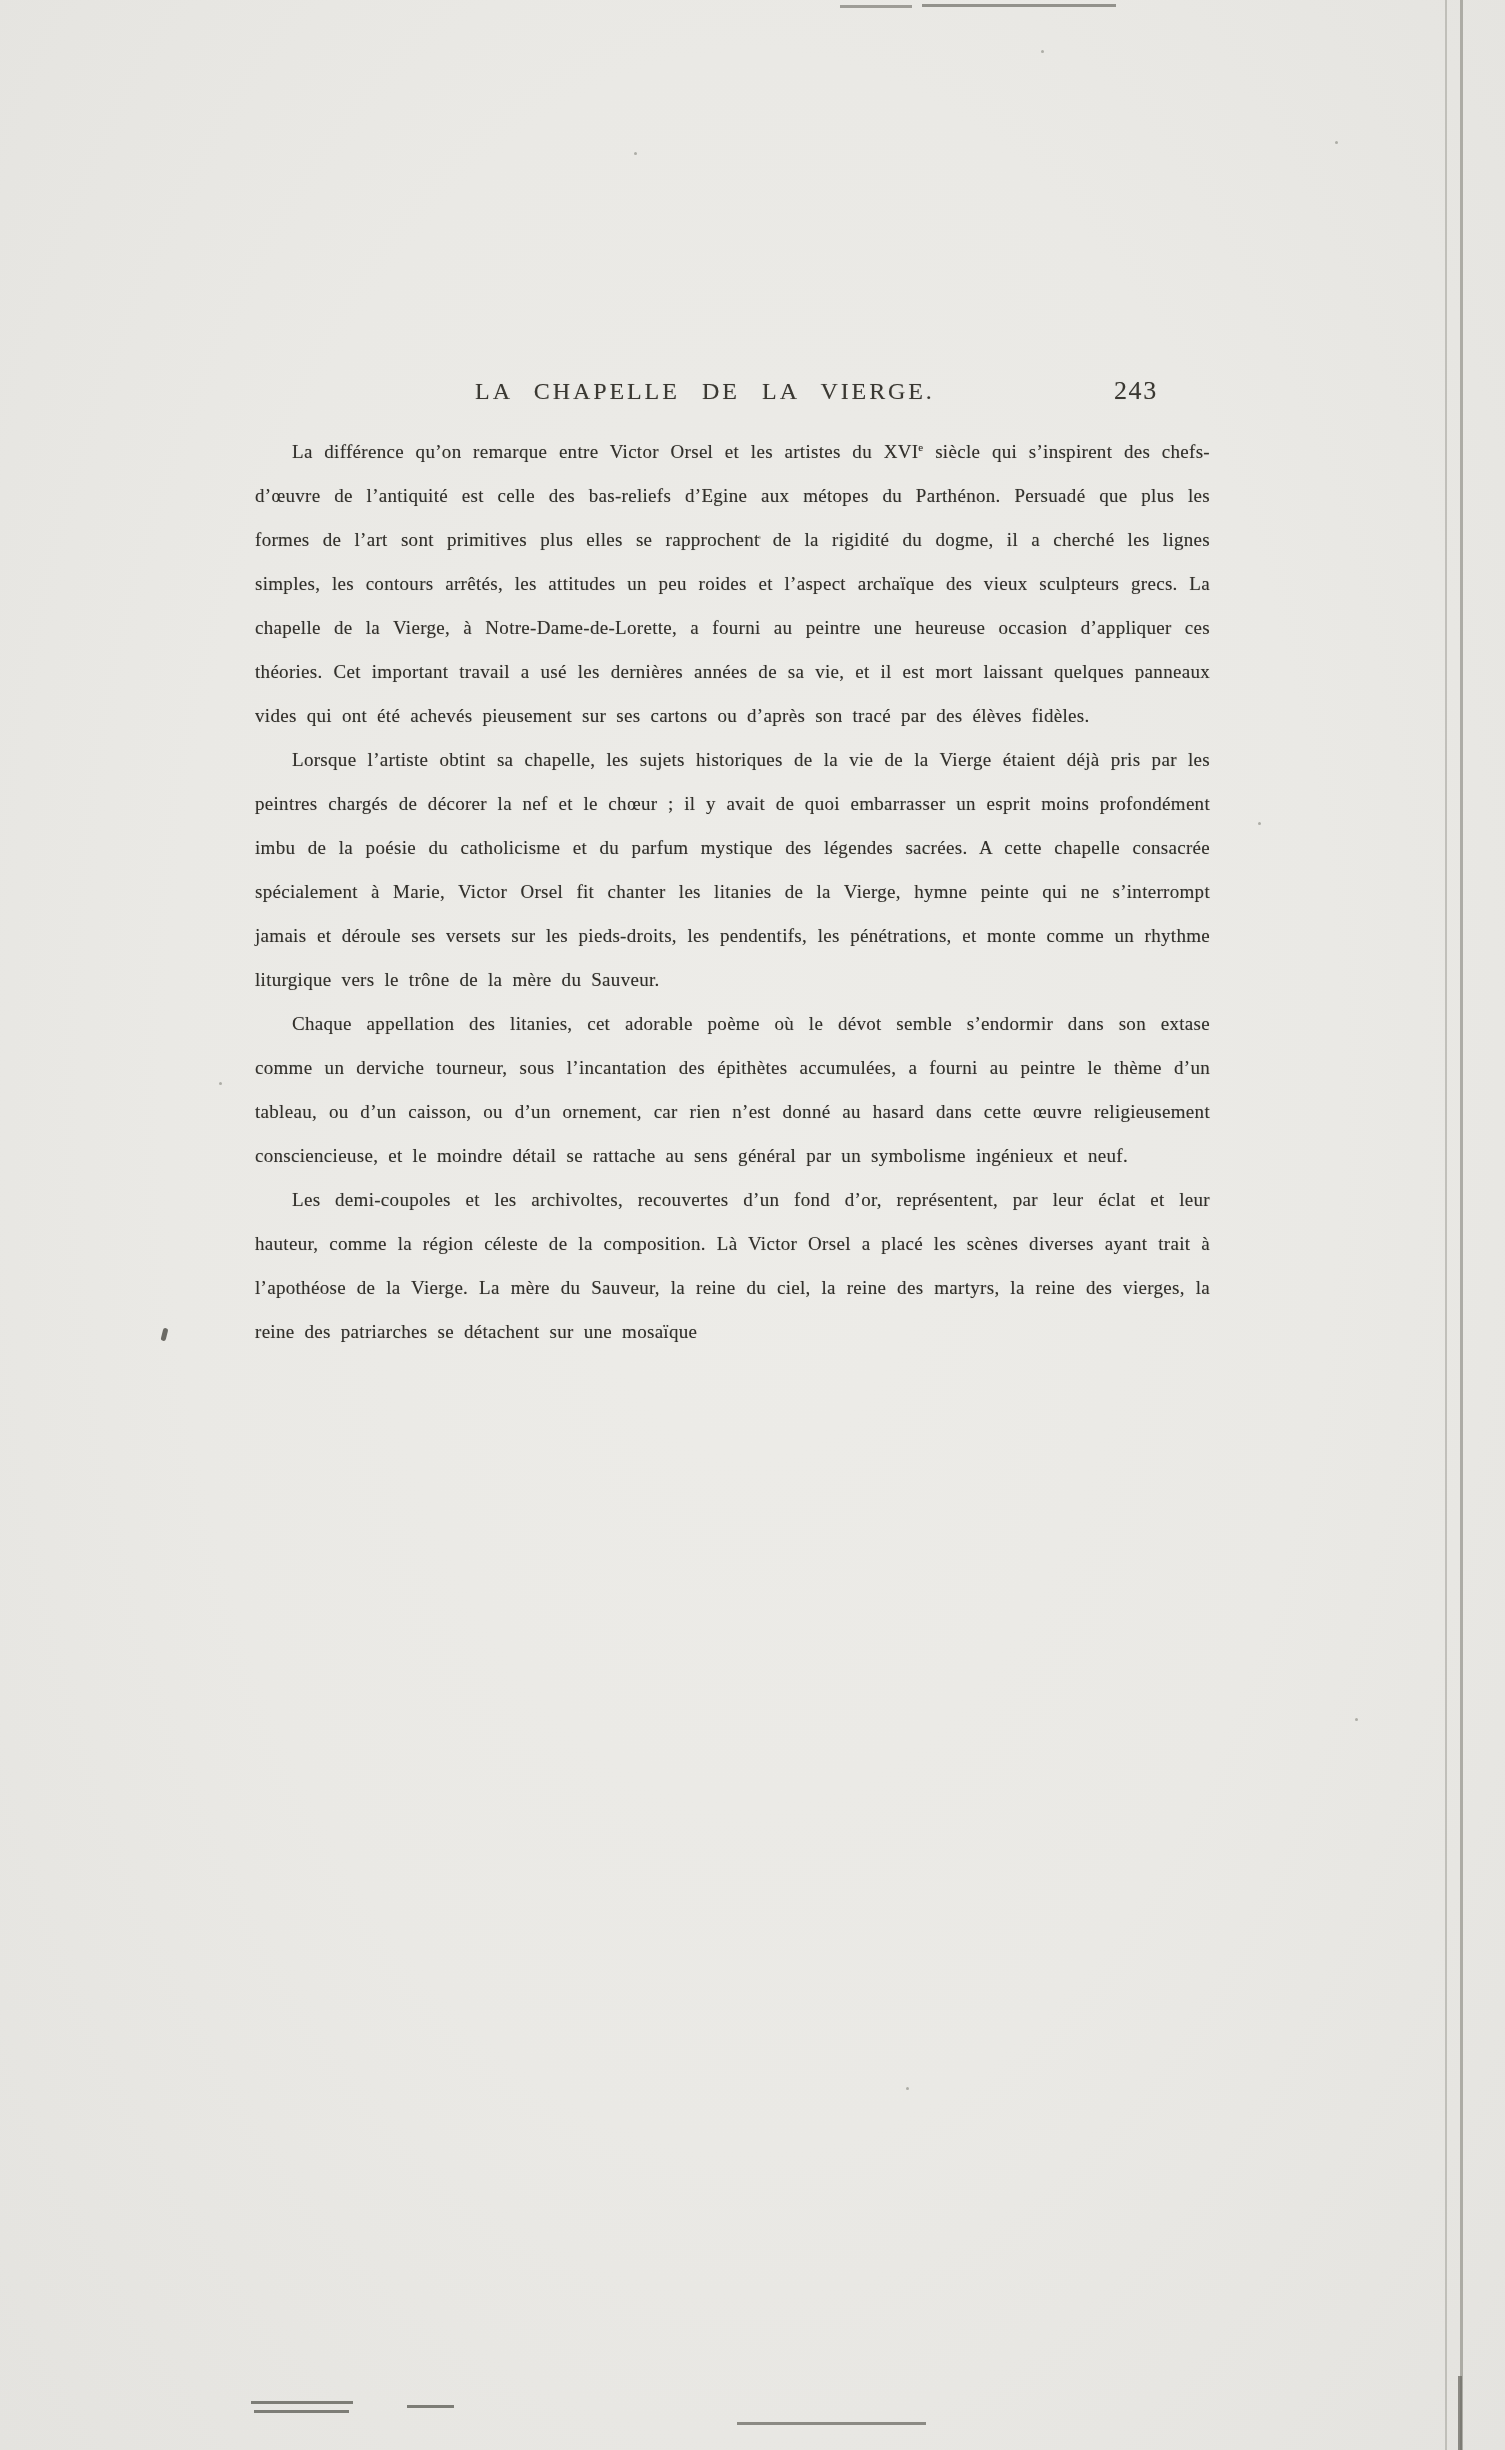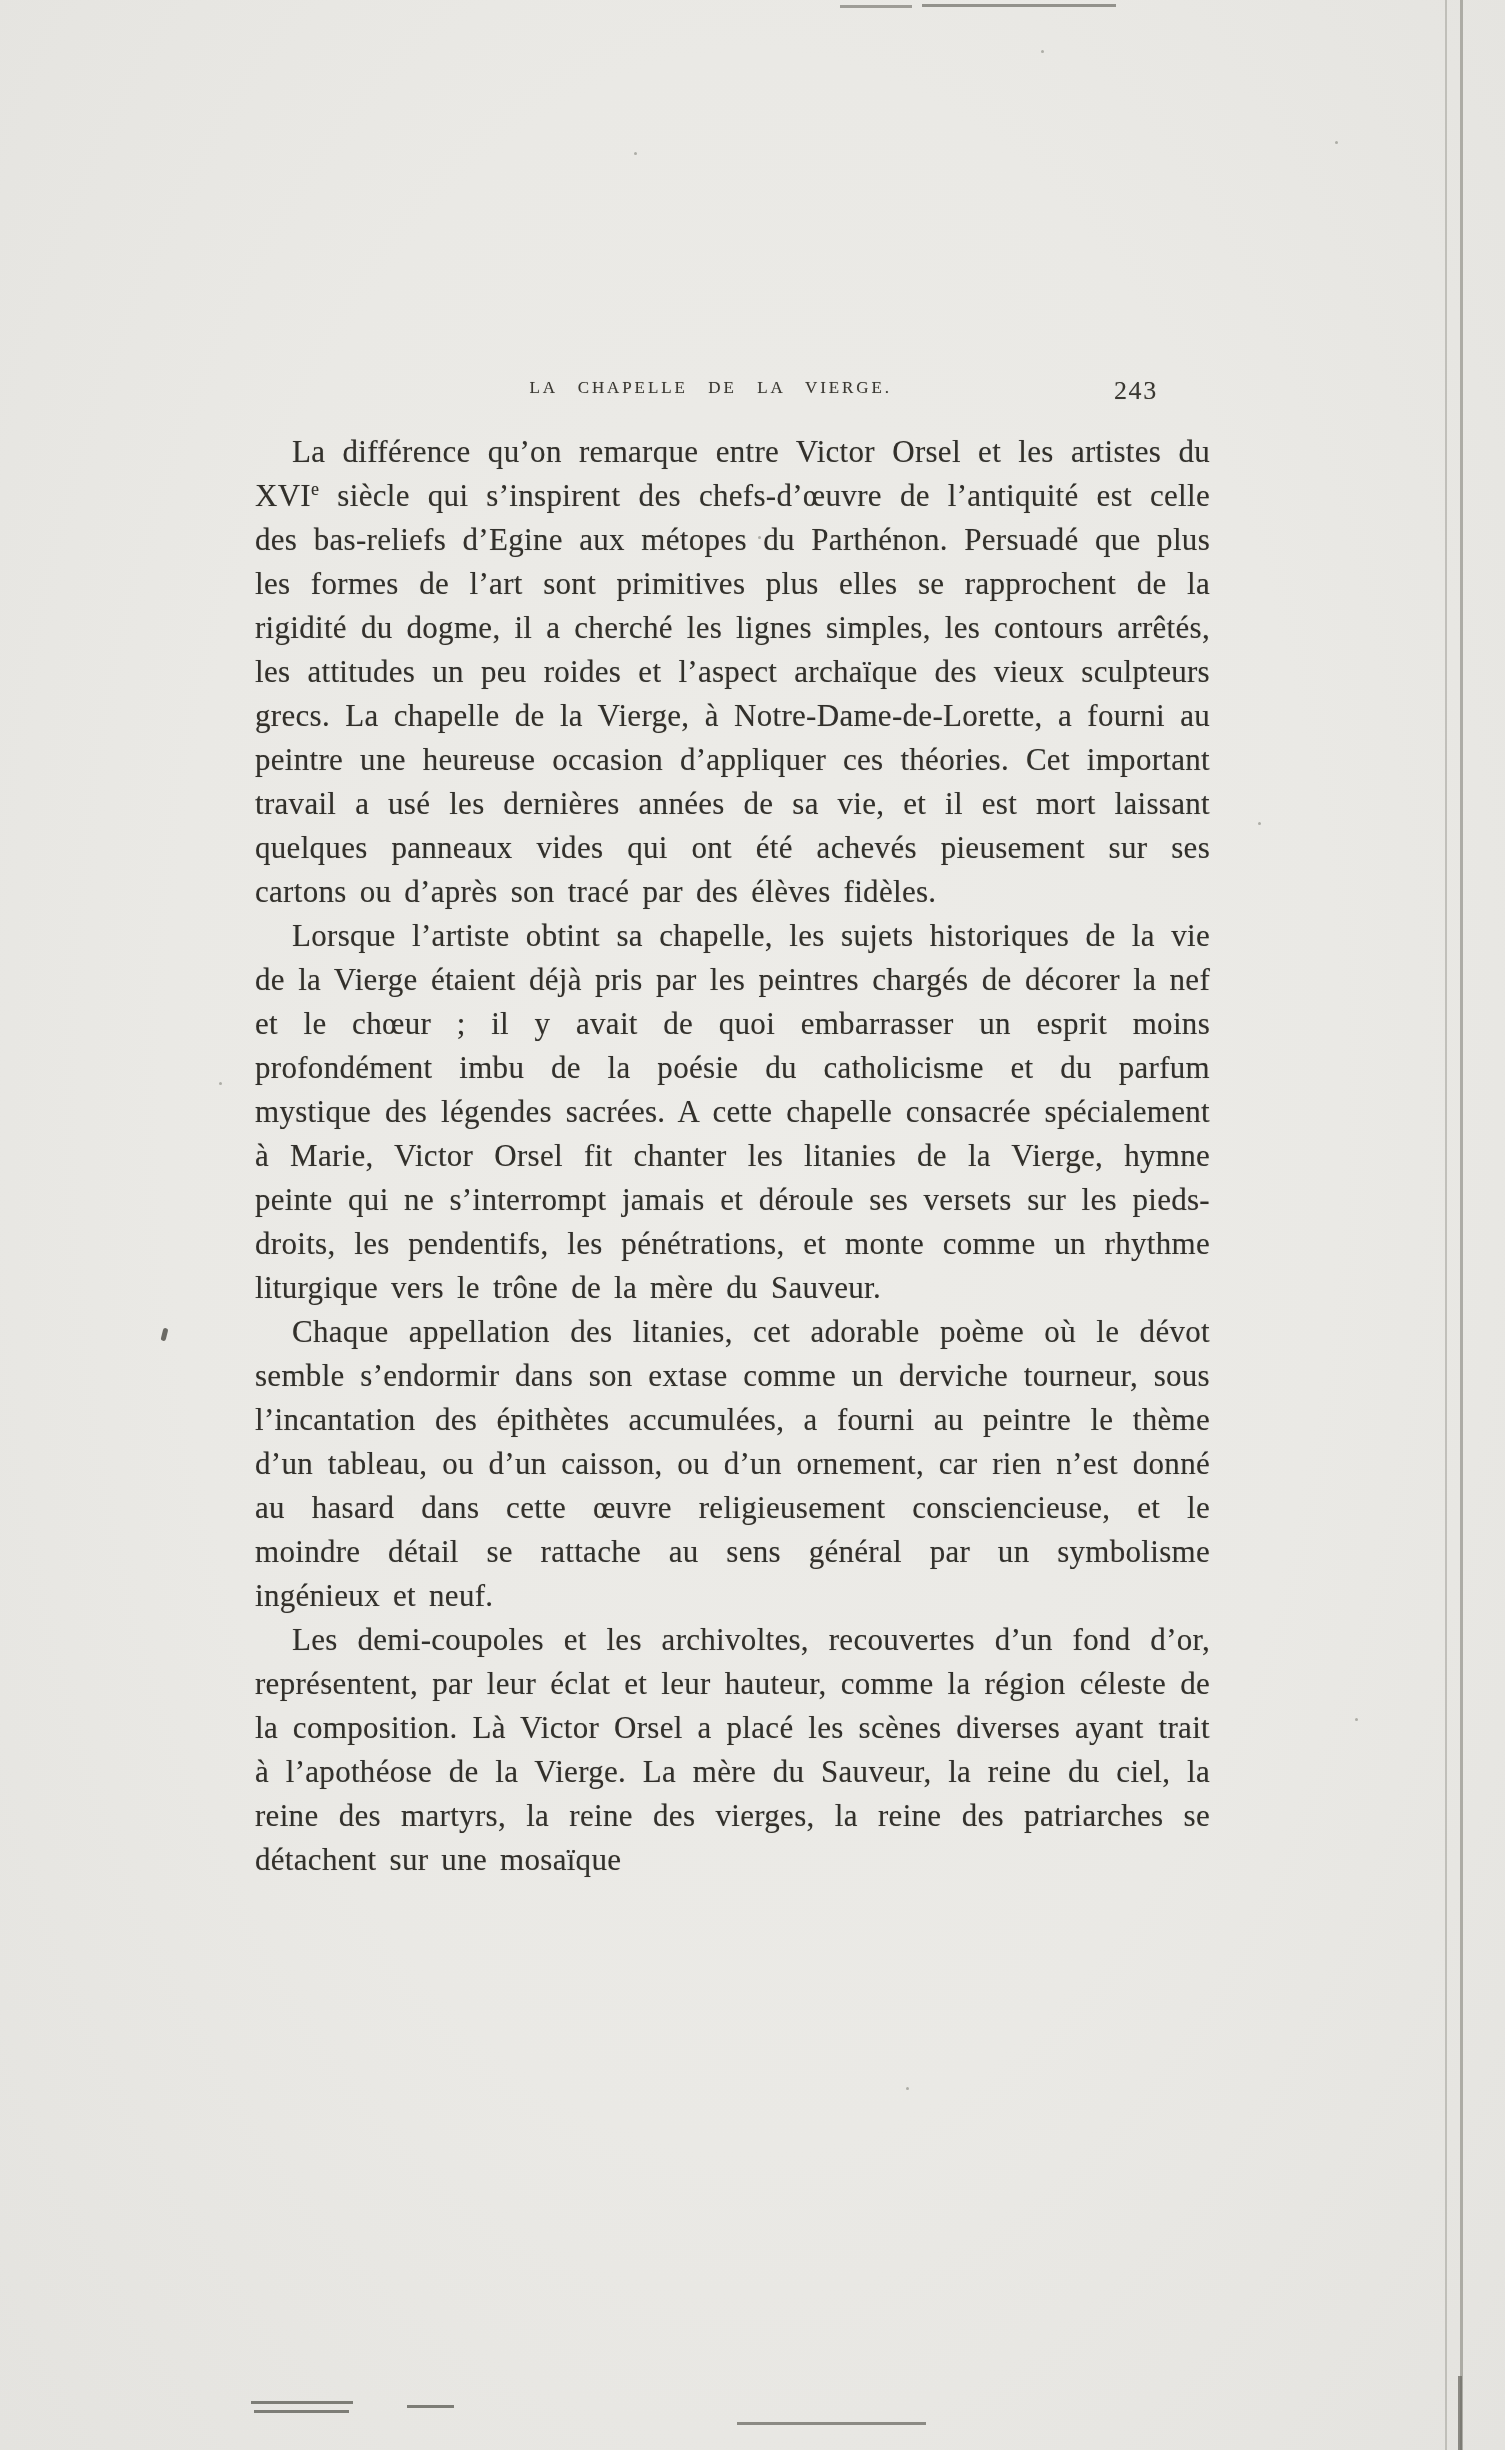--- a/index.html
+++ b/index.html
@@ -27,37 +27,37 @@
   }
   .page-header {
     position: relative;
     height: 37px;
     color: #3a3832;
   }
   .running-title {
     position: absolute;
     left: 50%;
     transform: translateX(-56%);
-    font-size: 17px;
+    font-size: 24px;
     letter-spacing: 2.9px;
     word-spacing: 13.4px;
     white-space: nowrap;
     text-shadow: 0 0 0.8px rgba(56,54,48,0.35);
   }
   .page-number {
     position: absolute;
     right: 52px;
     top: -1.7px;
     font-size: 26px;
     letter-spacing: 1.7px;
     text-shadow: 0 0 0.8px rgba(56,54,48,0.35);
   }
   .body-text {
     margin-top: 15px;
-    font-size: 31px;
+    font-size: 19px;
     line-height: 44px;
     text-align: justify;
     color: #32302b;
     letter-spacing: 0.3px;
     word-spacing: 5px;
     text-shadow: 0 0 0.8px rgba(50,48,43,0.38);
   }
   .body-text p {
     margin: 0;
     text-indent: 37px;

